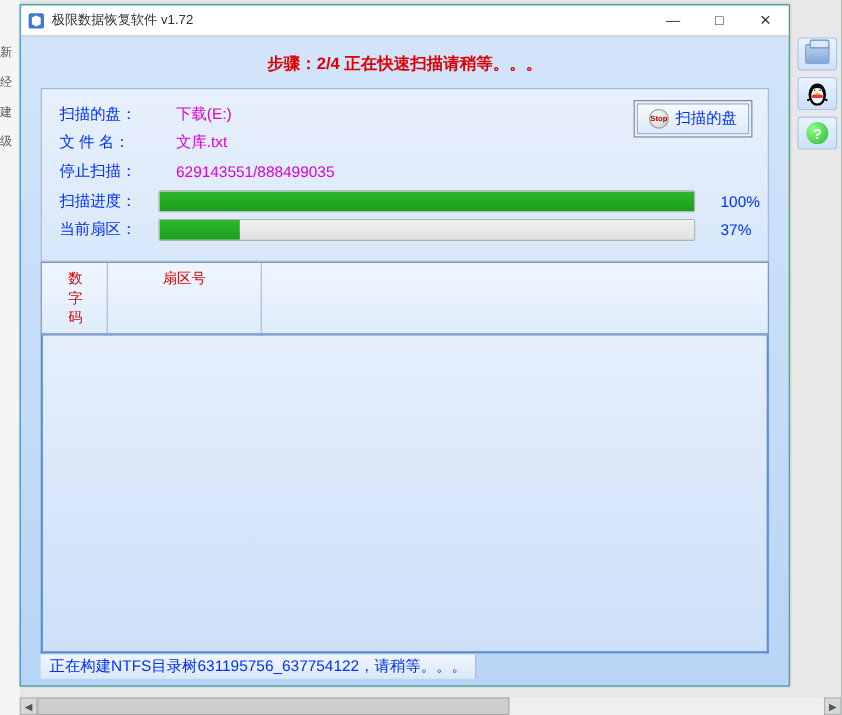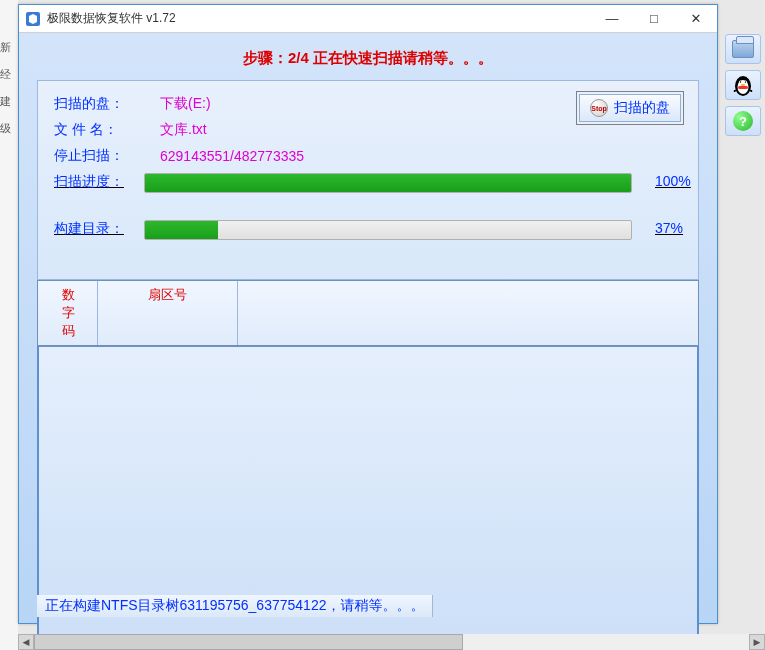--- a/index.html
+++ b/index.html
@@ -18,21 +18,21 @@
     .client { height: calc(100% - 28px); background: linear-gradient(to bottom, #d3e4fa 0%, #b8d5f5 100%); padding: 16px 18px 8px 18px; position: relative; }
     
     .step-header { text-align: center; color: #d00; font-size: 15px; font-weight: bold; margin-bottom: 12px; }
     
     .scan-panel { border: 1px solid #9ab8e0; padding: 14px 16px 12px 16px; background: linear-gradient(to bottom, #e8f0fc, #d8e8fa); position: relative; margin-bottom: 0; }
     
     .info-row { display: flex; align-items: center; margin-bottom: 8px; font-size: 14px; gap: 16px; }
     .info-row .lbl { color: #0030ff; width: 90px; }
     .info-row .val { color: #e000d0; }
     
-    .progress-row { display: flex; align-items: flex-start; margin-bottom: 27px; font-size: 14px; text-decoration: underline; }
+    .progress-row { display: flex; align-items: center; margin-bottom: 6px; font-size: 14px; }
     .progress-row .lbl { color: #0030ff; width: 90px; }
     .progress-row .bar { flex: 1; height: 20px; background: linear-gradient(to bottom,#f0f0f0,#e0e0e0); border: 1px solid #b0b0b0; border-radius: 2px; position: relative; overflow: hidden; }
     .progress-row .bar .fill { height: 100%; background: linear-gradient(to bottom, #2db82d, #1a9e1a); }
     .progress-row .pct { width: 50px; text-align: right; color: #0030ff; padding-left: 23px; }
     
     .stop-outer { position: absolute; top: 10px; right: 14px; border: 1px solid #808080; padding: 2px; background: #e8f0fc; }
     .stop-btn { display: flex; align-items: center; gap: 6px; padding: 4px 10px; background: linear-gradient(to bottom, #f8fbff, #dce8f8); border: 1px solid #90b0d8; font-size: 14px; color: #0030ff; cursor: pointer; }
     .stop-btn .sicon { width: 18px; height: 18px; border-radius: 50%; background: radial-gradient(circle at 30% 30%, #fff, #ccc); border: 1px solid #999; display: flex; align-items: center; justify-content: center; font-size: 7px; color: #b00; font-weight: bold; }
     
     .table-area { margin-top: 0; }
@@ -93,33 +93,33 @@
       <div class="info-row">
         <span class="lbl">扫描的盘：</span>
         <span class="val">下载(E:)</span>
       </div>
       <div class="info-row">
         <span class="lbl">文 件 名：</span>
         <span class="val">文库.txt</span>
       </div>
       <div class="info-row">
         <span class="lbl">停止扫描：</span>
-        <span class="val">629143551/482773335</span>
+        <span class="val">629143551/888499035</span>
       </div>
 
       <div class="progress-row">
         <span class="lbl">扫描进度：</span>
         <div class="bar">
           <div class="fill" style="width:100%"></div>
         </div>
         <span class="pct">100%</span>
       </div>
 
       <div class="progress-row">
-        <span class="lbl">构建目录：</span>
+        <span class="lbl">当前扇区：</span>
         <div class="bar">
           <div class="fill" style="width:15%"></div>
         </div>
         <span class="pct">37%</span>
       </div>
     </div>
 
     <div class="table-area">
       <div class="thead">
         <div class="th th1">数字码</div>

